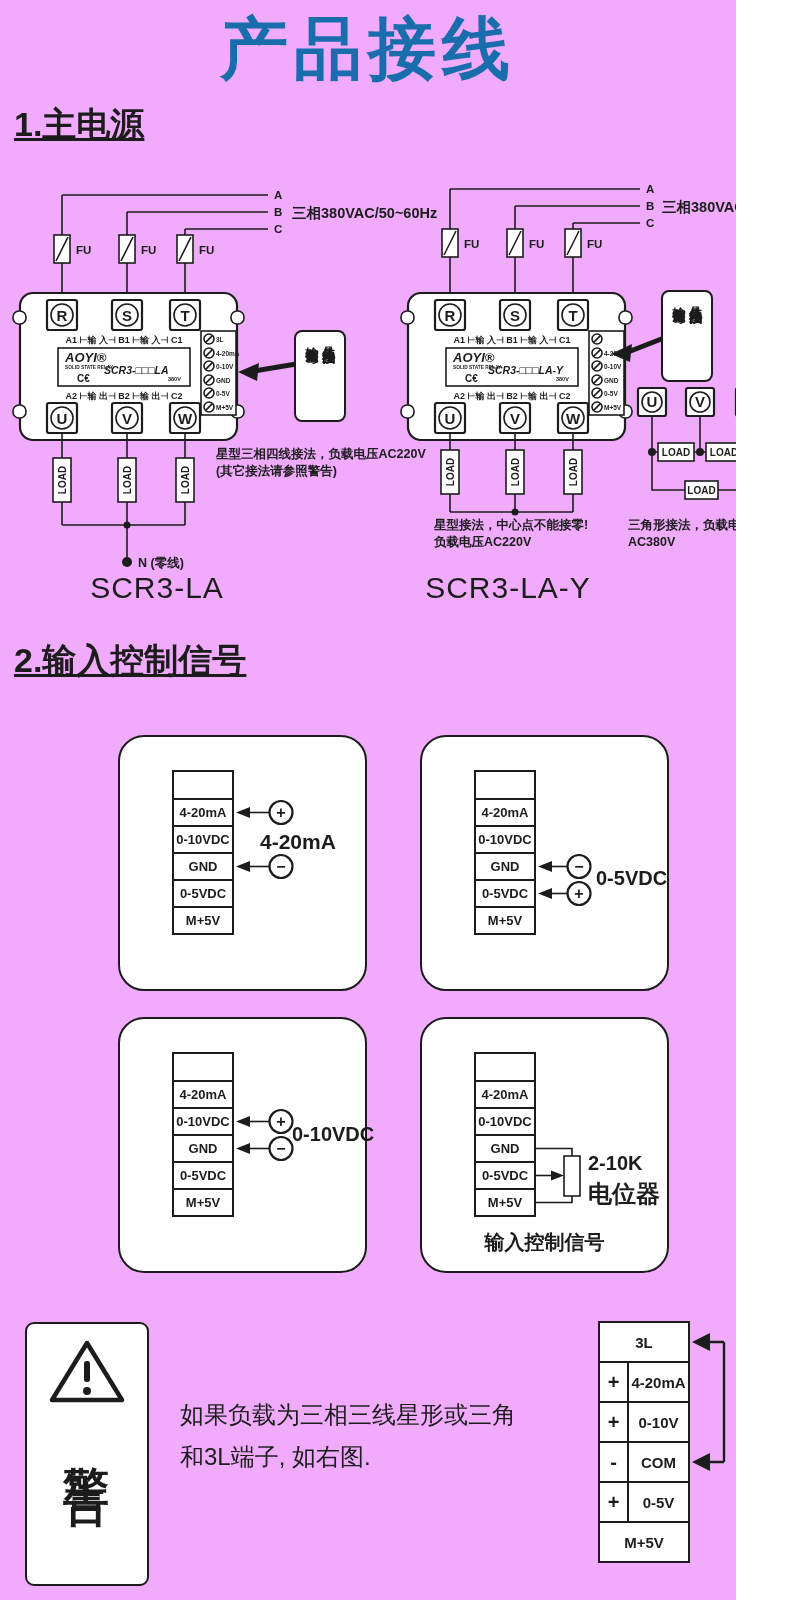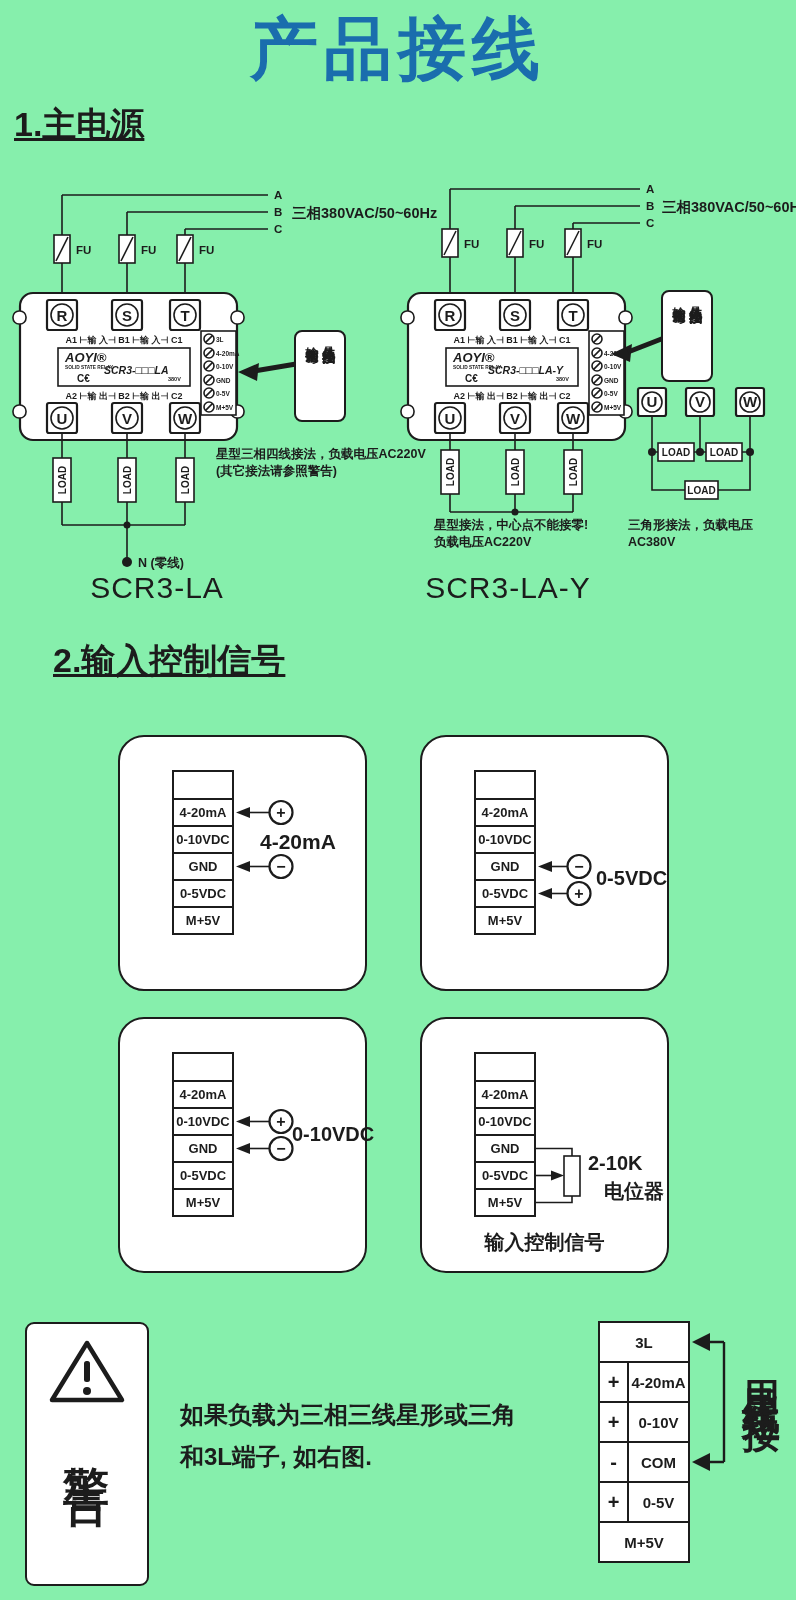--- a/index.html
+++ b/index.html
@@ -1,16 +1,16 @@
 <!DOCTYPE html>
 <html><head>
 <meta charset="utf-8">
 <style>
   html,body{margin:0;padding:0;background:#fff;}
-  #stage{position:relative;width:796px;height:1600px;background:#86efac;overflow:hidden;
+  #stage{position:relative;width:736px;height:1600px;background:#f0abfc;overflow:hidden;
          font-family:"Liberation Sans",sans-serif;color:#1c1c1c;}
   .abs{position:absolute;overflow:visible;}
   .title{position:absolute;top:4px;left:0;width:100%;text-align:center;
          font-size:68px;font-weight:800;letter-spacing:6px;color:#1a6dad;}
   .h1{position:absolute;left:14px;font-size:34px;font-weight:600;text-decoration:underline;}
   
   svg .w{stroke:#1c1c1c;stroke-width:1.6;fill:none;}
   svg .w2{stroke:#1c1c1c;stroke-width:2.2;fill:none;}
   svg .box{fill:#fff;stroke:#1c1c1c;stroke-width:2.2;}
   svg .boxthin{stroke-width:1.6;}
@@ -44,21 +44,21 @@
          display:flex;align-items:center;justify-content:center;font-size:13px;font-weight:700;}
   .tcell.first{height:30px;margin-top:0;}
   .cardsvg{position:absolute;left:0;top:0;}
   .siglbl{position:absolute;font-size:21px;font-weight:600;white-space:nowrap;}
   .cap{position:absolute;left:0;right:0;top:210px;text-align:center;font-size:20px;font-weight:600;}
   
   .warnbox{position:absolute;left:25px;top:1322px;width:120px;height:260px;border:2.5px solid #1c1c1c;
            border-radius:9px;background:#fff;}
   .vtitle{position:absolute;top:106px;left:50%;transform:translateX(-50%);writing-mode:vertical-rl;
           text-orientation:upright;font-size:46px;font-weight:700;letter-spacing:12px;line-height:1;}
-  .warntext{position:absolute;left:180px;top:1394px;width:404px;font-size:24px;font-weight:700;}
+  .warntext{position:absolute;left:180px;top:1394px;width:404px;font-size:24px;font-weight:400;}
   .warntext div{height:42px;line-height:42px;white-space:nowrap;}
   
   .stable{position:absolute;left:598px;top:1321px;width:92px;}
   .trow{display:flex;height:42px;margin-top:-2px;border:2px solid #1c1c1c;box-sizing:border-box;background:#fff;}
   .trow.first{margin-top:0;}
   .tsign{width:27px;border-right:2px solid #1c1c1c;display:flex;align-items:center;justify-content:center;
          font-size:20px;font-weight:700;}
   .tlabel{flex:1;display:flex;align-items:center;justify-content:center;font-size:15px;font-weight:700;}
   .sidenote{position:absolute;left:742px;top:1350px;writing-mode:vertical-rl;text-orientation:upright;
             font-size:38px;font-weight:700;letter-spacing:8px;line-height:1;}
@@ -368,21 +368,21 @@
 
     <polygon class="arrowfill" points="211,194 232,184 230,202"></polygon>
     <path class="thick" d="M228,192 L264,178"></path>
   </svg>
 
   <div class="callout" style="left:661px;top:290px;">
     <div class="vcol">输入控制信号</div>
     <div class="vcol">具体见接线图</div>
   </div>
 
-  <div class="h1" style="top:638px;margin-left:39px;">2.输入控制信号</div>
+  <div class="h1" style="top:638px;">2.输入控制信号</div>
 
   <div class="card" style="left:118px;top:735px;">
     <div class="tcol">
       <div class="tcell first"></div>
       <div class="tcell">4-20mA</div>
       <div class="tcell">0-10VDC</div>
       <div class="tcell">GND</div>
       <div class="tcell">0-5VDC</div>
       <div class="tcell">M+5V</div>
     </div>
@@ -453,21 +453,21 @@
       <div class="tcell">M+5V</div>
     </div>
     <svg class="cardsvg" width="245" height="252">
       <path class="w" d="M114,129.5 H150 V137"></path>
       <path class="w" d="M114,183.5 H150 V177"></path>
       <line class="w" x1="114" y1="156.5" x2="131" y2="156.5"></line>
       <polygon class="arrowfill" points="142,156.5 129,151.5 129,161.5"></polygon>
       <rect class="box boxthin" x="142" y="137" width="16" height="40"></rect>
     </svg>
     <div class="siglbl" style="left:166px;top:133px;font-size:20px;text-align:right;">2-10K</div>
-    <div class="siglbl" style="left:166px;top:159px;font-size:20px;margin-left:16px;">电位器</div>
+    <div class="siglbl" style="left:166px;top:159px;font-size:24px;">电位器</div>
     <div class="cap">输入控制信号</div>
   </div>
 
   <div class="warnbox">
     <svg class="abs" style="left:22px;top:14px;" width="76" height="68" viewBox="0 0 76 68">
       <path d="M38,5 L73,62 H3 Z" fill="none" stroke="#1c1c1c" stroke-width="4.5" stroke-linejoin="round"></path>
       <rect x="35" y="23" width="6" height="21" rx="2.5" fill="#1c1c1c"></rect>
       <circle cx="38" cy="53" r="4" fill="#1c1c1c"></circle>
     </svg>
     <div class="vtitle">警告</div>

